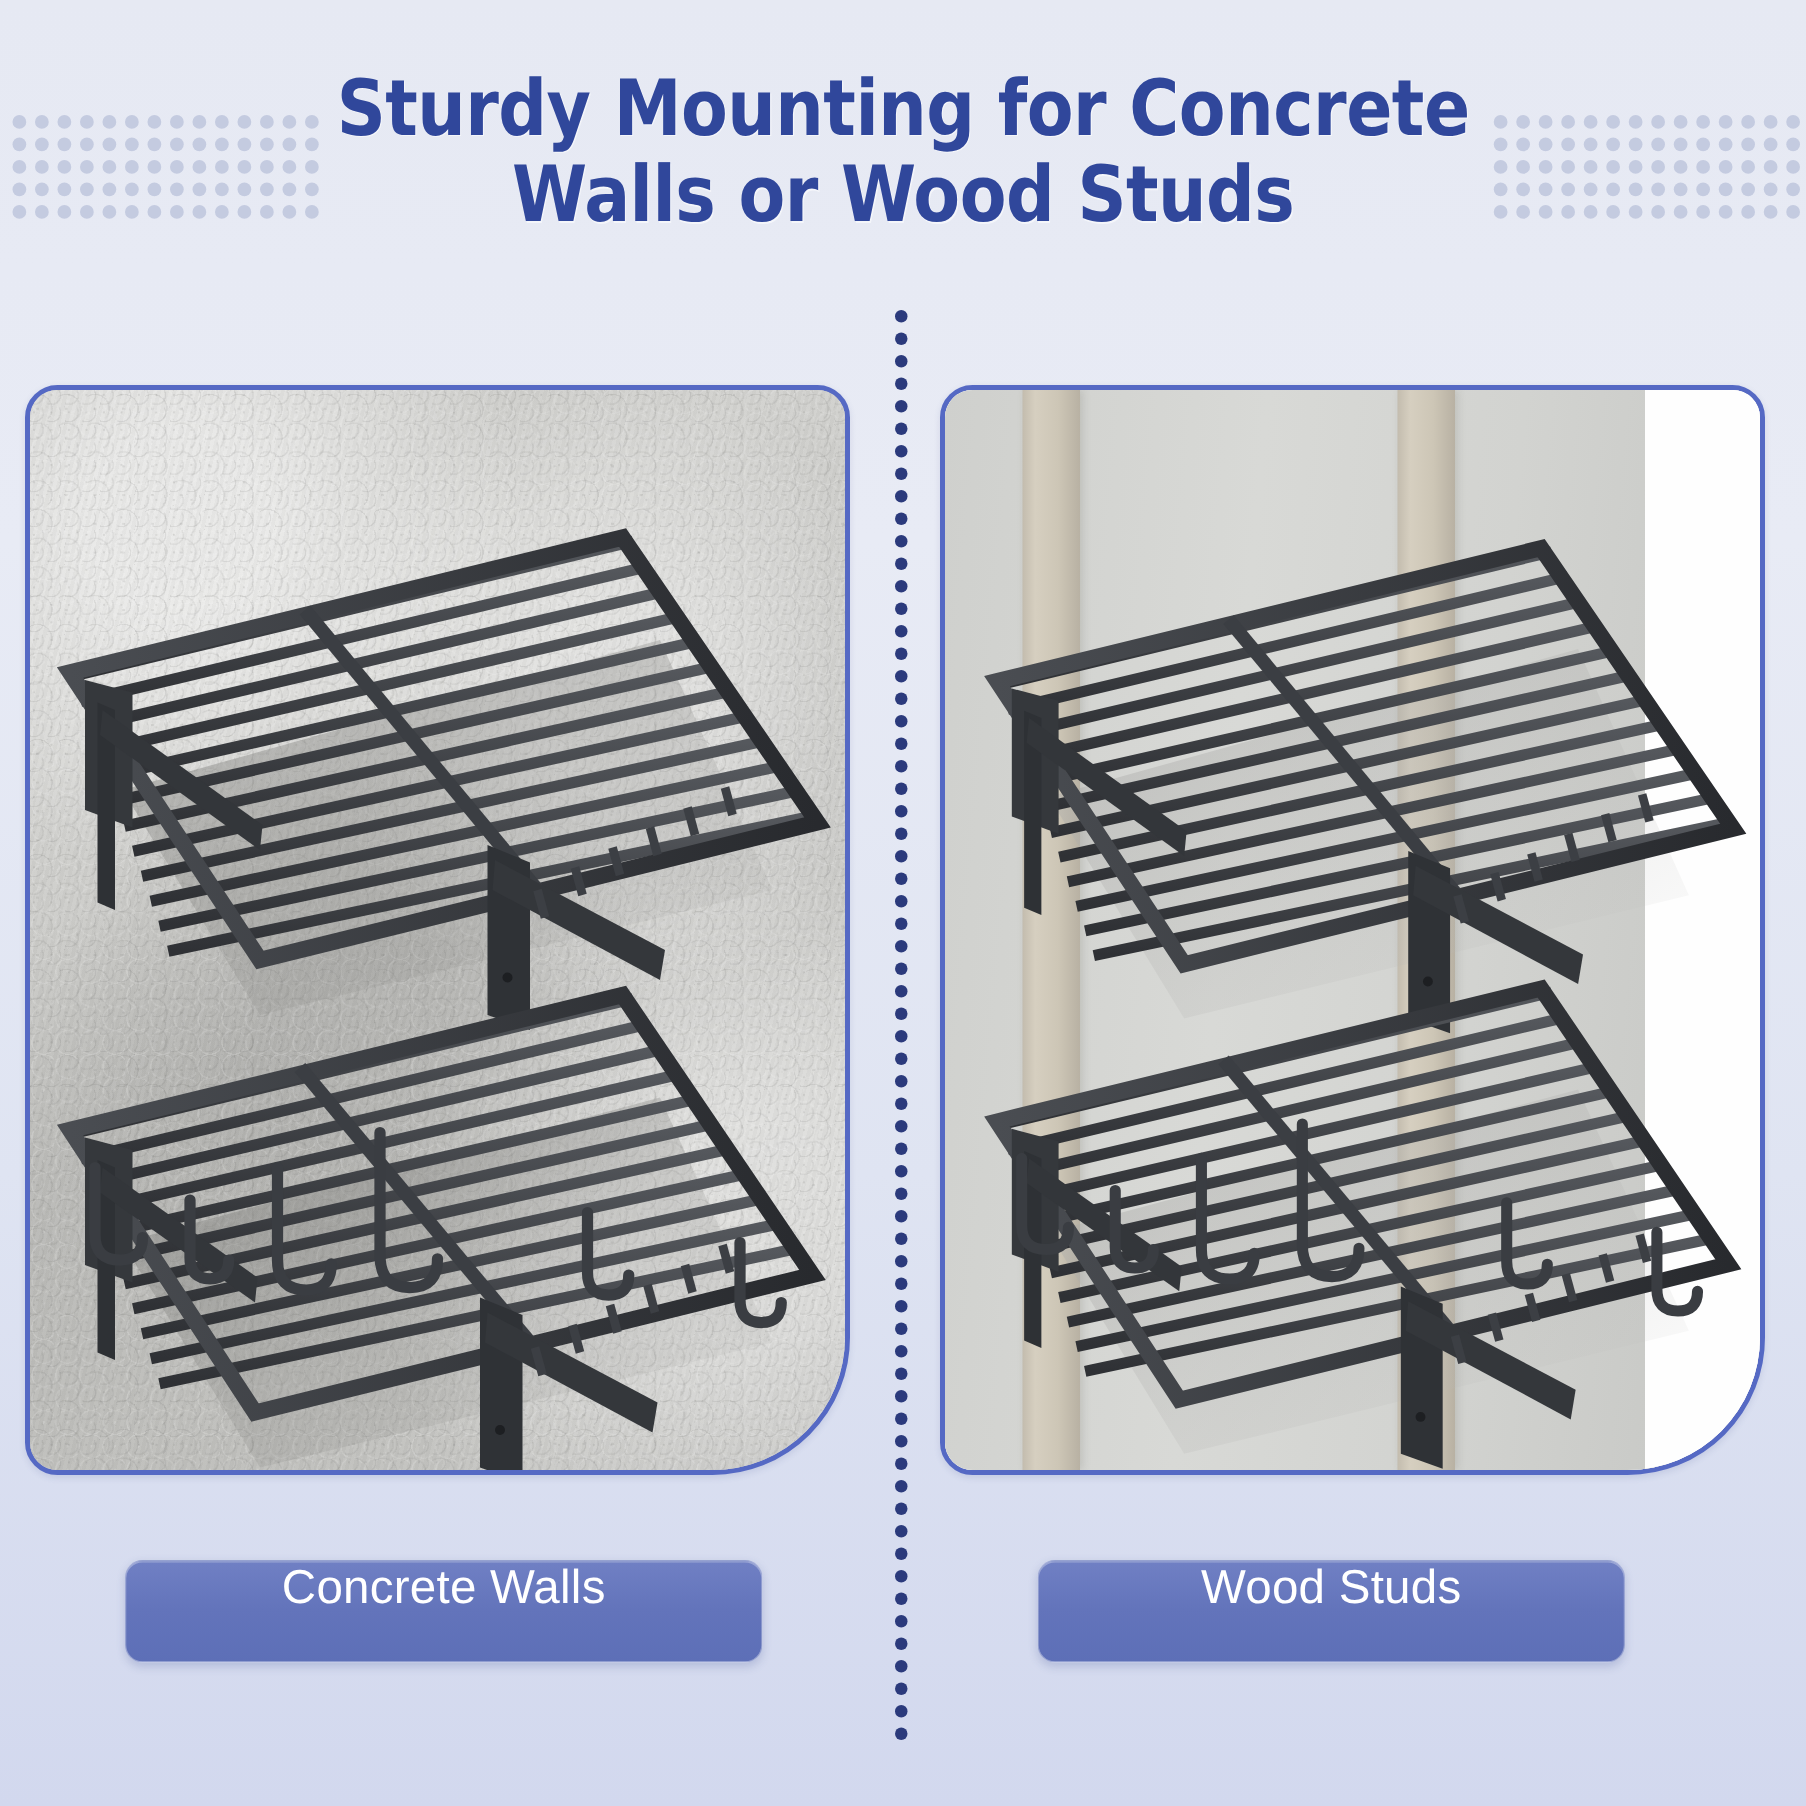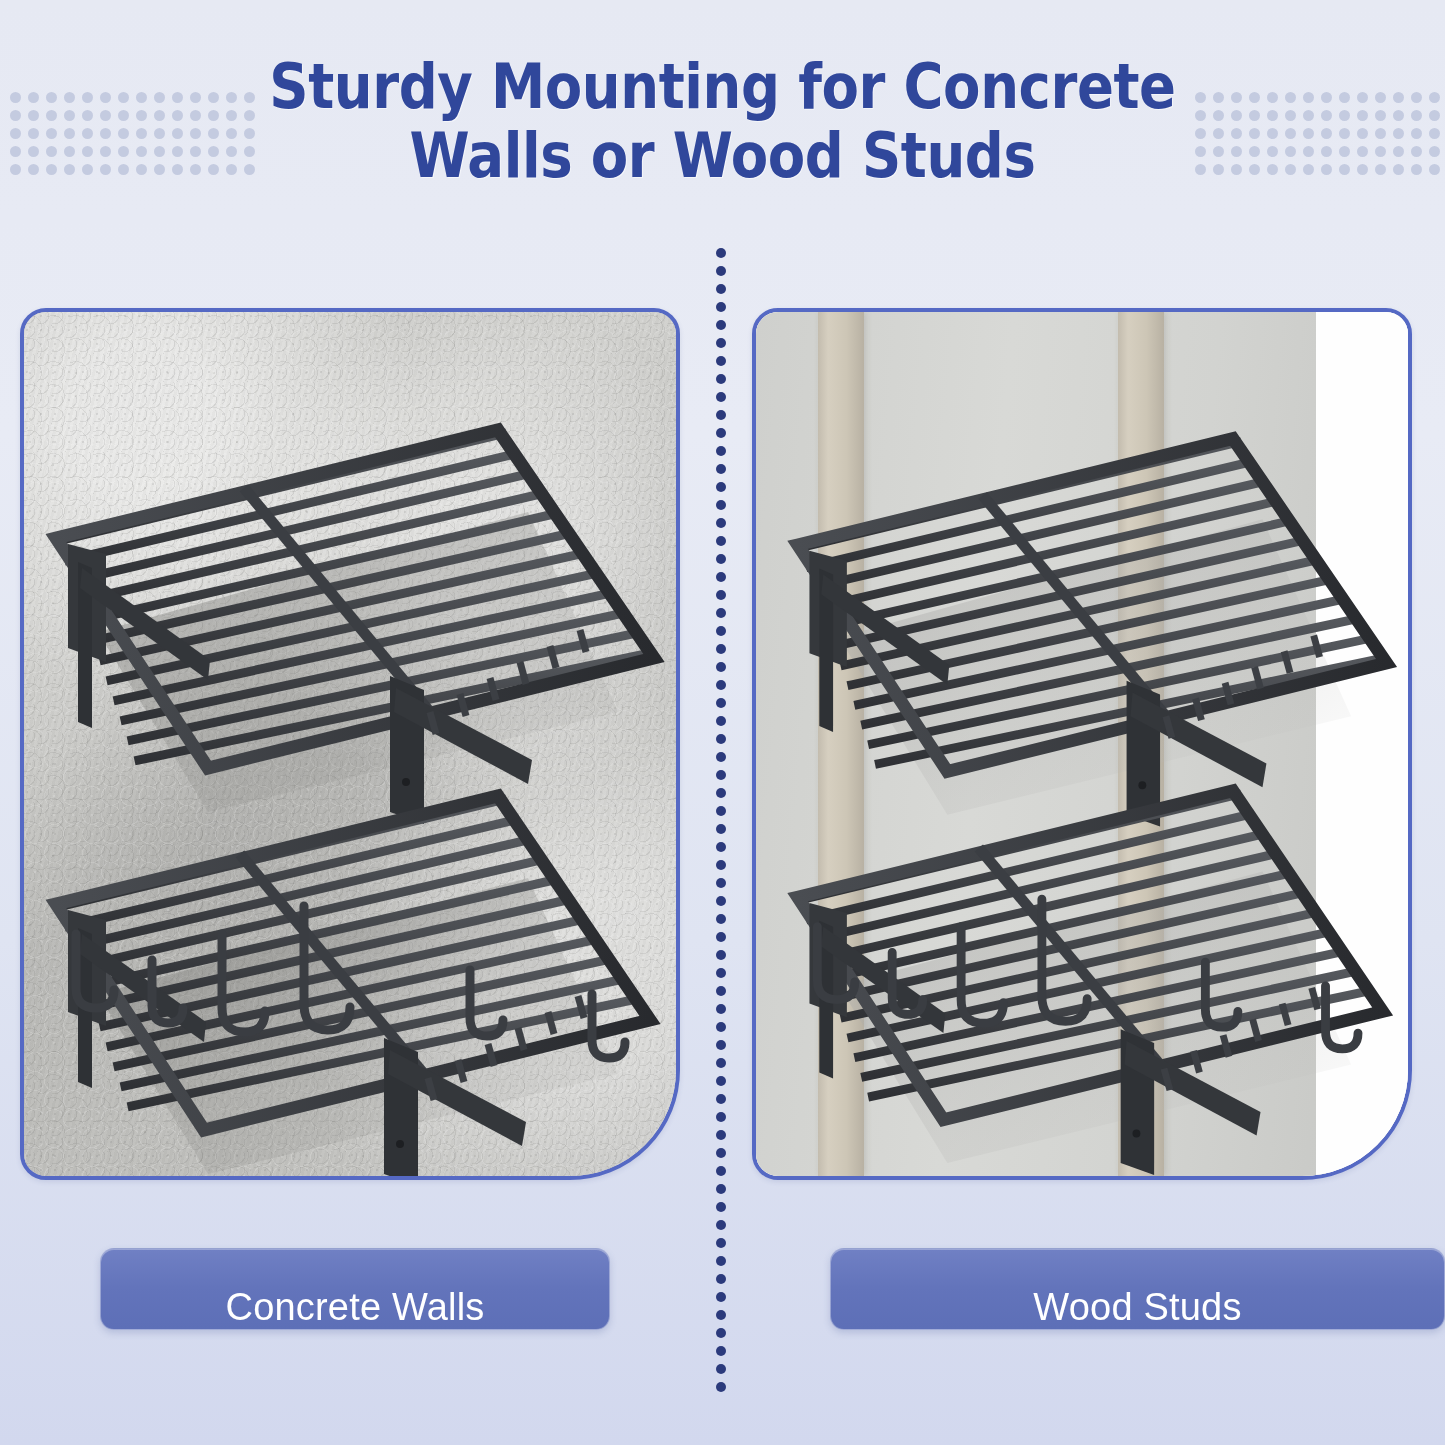--- a/index.html
+++ b/index.html
@@ -129,28 +129,28 @@
   .shelf { position:absolute; }
   .shelf svg { display:block; overflow:visible; }
 
   
   .label-btn {
     position:absolute;
     height:82px;
     border-radius:14px;
     background:linear-gradient(180deg,#7080c4 0%,#6374bb 48%,#5d6fb7 100%);
     border:1px solid rgba(255,255,255,.35);
-    display:flex; align-items:flex-end; justify-content:center;
+    display:flex; align-items:flex-start; justify-content:center;
     color:#ffffff;
     font-size:38px;
     letter-spacing:.2px;
     box-shadow:0 3px 7px rgba(70,85,150,.22), inset 0 1px 0 rgba(255,255,255,.30);
   }
   #btn-concrete { left:100px; top:1248px; width:510px; }
-  #btn-studs    { left:830px; top:1248px; width:615px; }
+  #btn-studs    { left:830px; top:1248px; width:470px; }
 </style>
 </head>
 <body>
 
 <div class="dot-grid" id="dots-left">
   <span></span>
     <span></span>
     <span></span>
     <span></span>
     <span></span>

